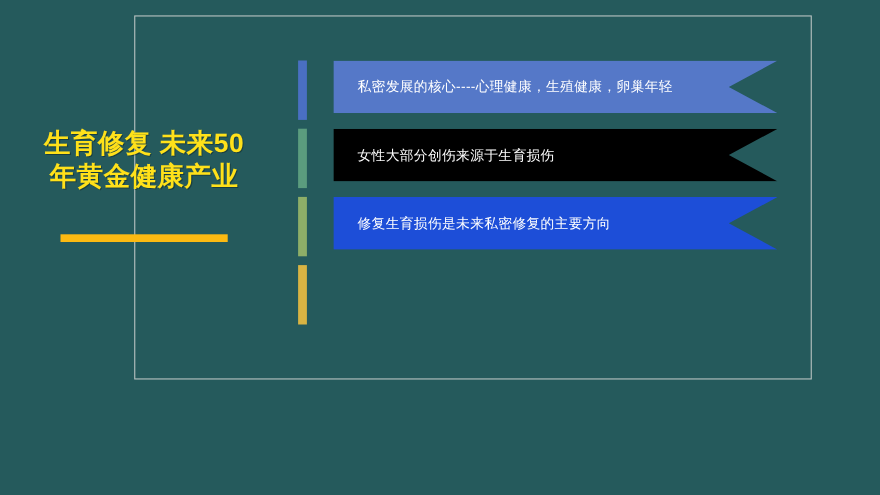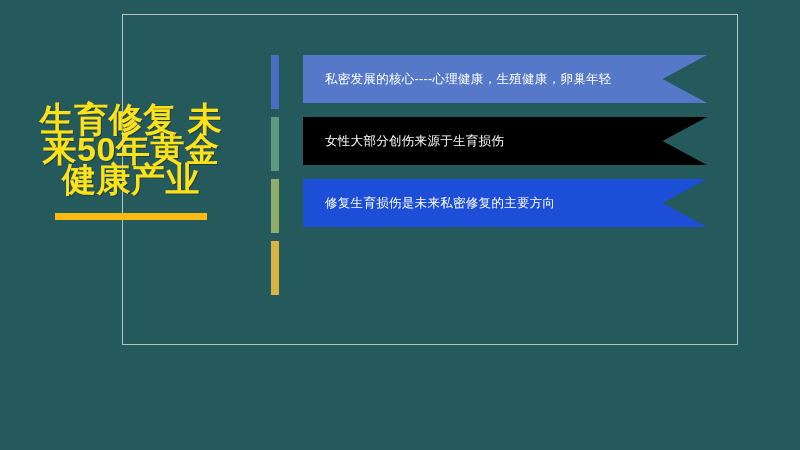--- a/index.html
+++ b/index.html
@@ -36,25 +36,25 @@
   
   #title-block {
     position: absolute;
     left: 22px;
     top: 100px;
     width: 218px;
     text-align: center;
   }
   #page-title {
     color: #ffe11a;
-    font-size: 34px;
+    font-size: 24px;
     font-weight: bold;
     line-height: 30px;
     letter-spacing: 0.5px;
-    margin: 4px;
+    margin: 16px;
     text-shadow: 1px 1px 0 rgba(0,0,0,0.30);
     white-space: pre-line;
   }
   #title-underline {
     position: absolute;
     left: 33px;
     top: 113px;
     width: 152px;
     height: 7px;
     background: #fcba12;

